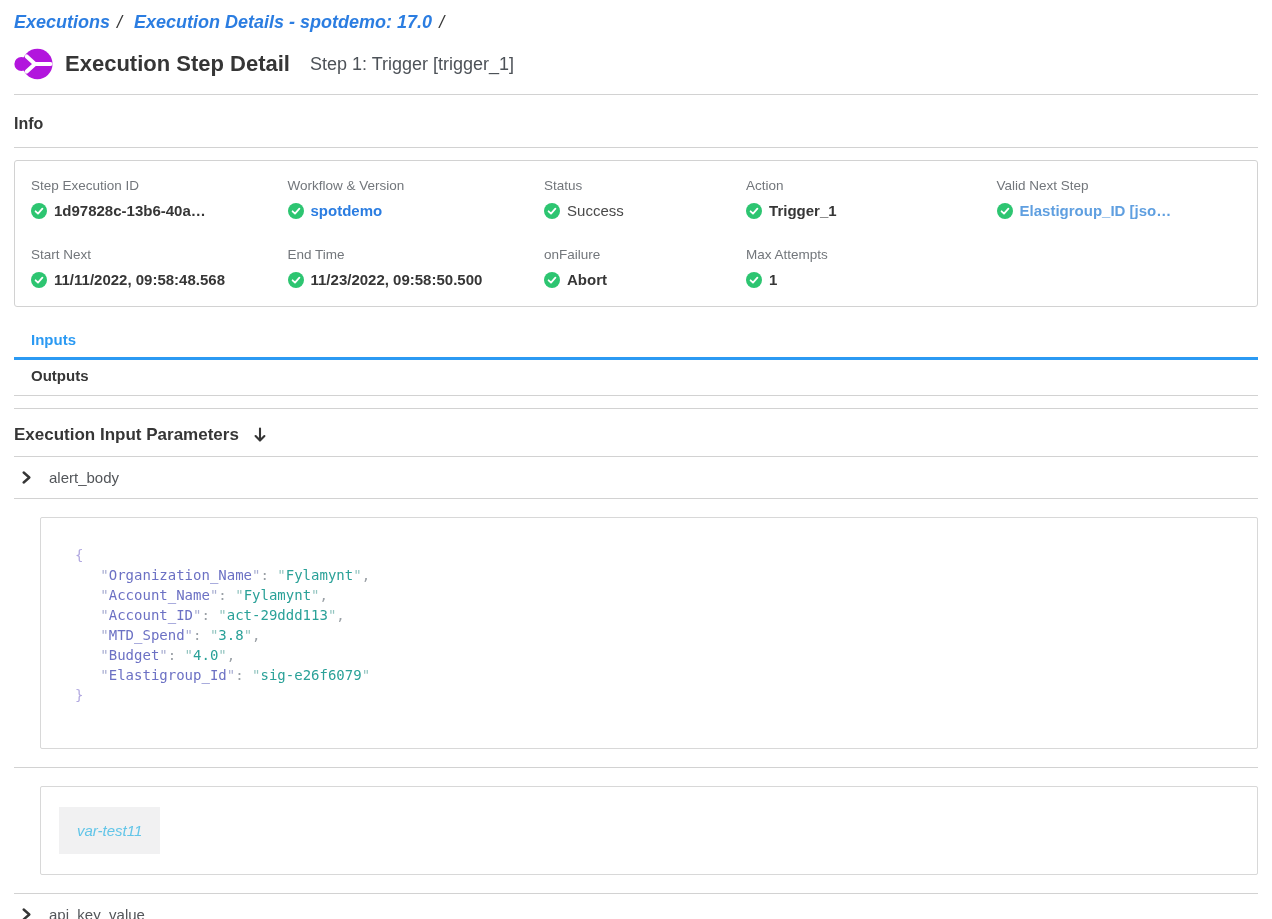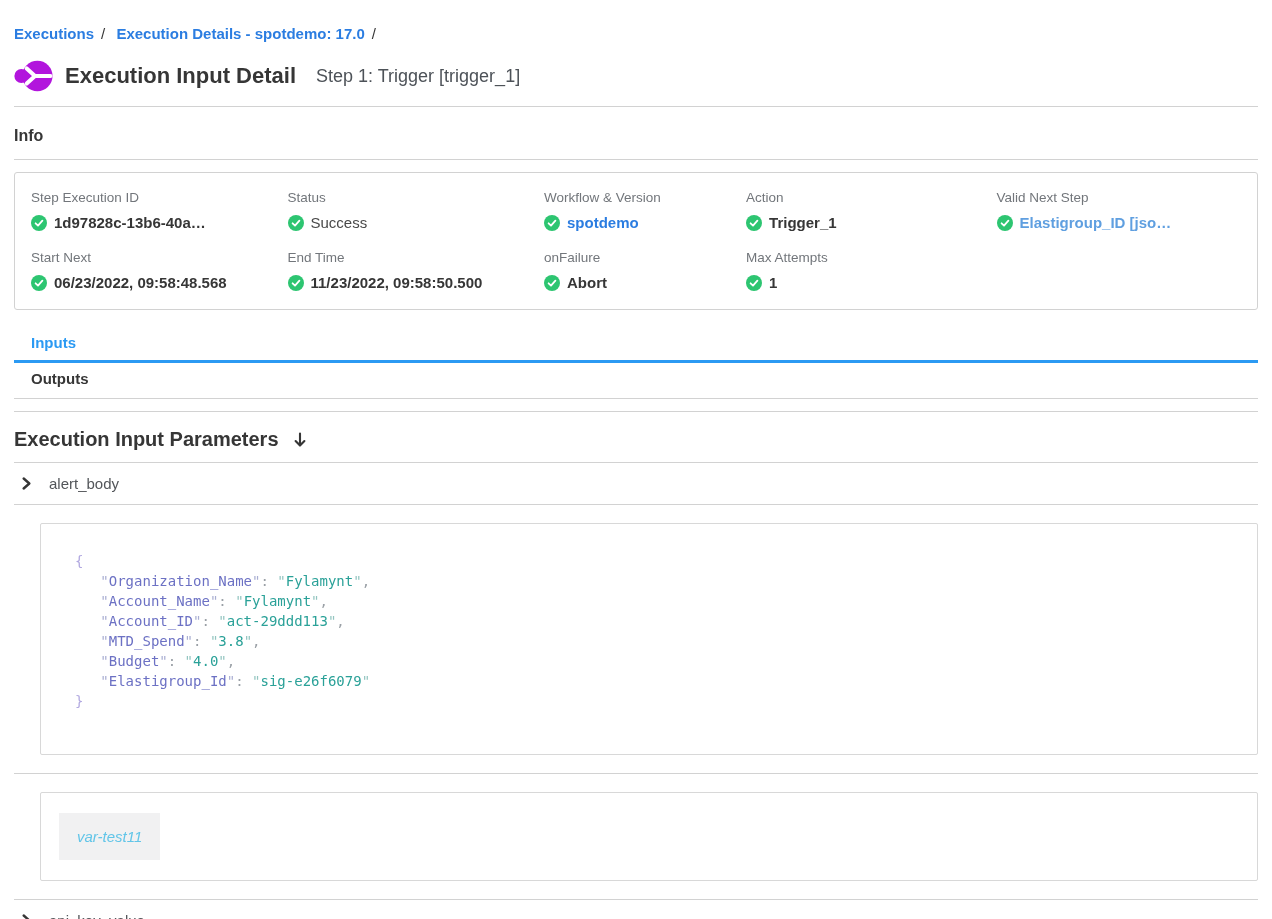--- a/index.html
+++ b/index.html
@@ -23,57 +23,57 @@
     --chip-text:#62c5e8;
     --chip-bg:#f1f1f2;
   }
   *{box-sizing:border-box;}
   html,body{margin:0;padding:0;width:1272px;height:919px;overflow:hidden;background:#fff;}
   body{font-family:"Liberation Sans",sans-serif;color:var(--text-dark);}
   .page{padding:0 14px;}
   .divider{border-bottom:1px solid var(--divider);}
 
   
-  .breadcrumb{padding-top:24px;font-size:15px;font-weight:600;line-height:20px;}
+  .breadcrumb{padding-top:12px;font-size:18px;font-weight:600;line-height:20px;font-style:italic;}
   .crumb{color:var(--link-blue);text-decoration:none;cursor:pointer;}
   .sep{color:var(--text-dark);font-weight:400;margin:0 7px;}
 
   
   .header{display:flex;align-items:center;gap:12px;margin-top:14px;height:36px;}
   .logo{display:inline-flex;}
   .logo svg{width:39px;height:32px;}
   .logo circle{fill:var(--accent-purple);}
   .title{margin:0;font-size:22px;font-weight:700;color:var(--text-dark);}
   .subtitle{font-size:18px;font-weight:400;color:var(--text-subtitle);margin-left:8px;}
   .div-header{margin-top:12px;}
 
   
   .info-heading{margin:18px 0 0;font-size:16px;font-weight:600;line-height:22px;}
   .div-info{margin-top:12px;}
   .info-card{margin-top:12px;border:1px solid var(--divider);border-radius:3px;padding:16px;
-             display:grid;grid-template-columns:21.2% 21.2% 16.7% 20.7% auto;row-gap:16px;}
+             display:grid;grid-template-columns:21.2% 21.2% 16.7% 20.7% auto;row-gap:25px;}
   .info-label{font-size:13.5px;color:var(--text-label);line-height:18px;margin-bottom:6px;}
   .info-value{font-size:15px;font-weight:600;line-height:20px;color:var(--text-dark);display:flex;align-items:center;gap:7px;}
   .info-value .status-icon{display:inline-flex;}
   .info-value .status-icon svg{width:16px;height:16px;}
   .status-icon circle{fill:var(--success-green);}
   .v-link .value-text{color:var(--link-blue);cursor:pointer;}
   .v-link-light .value-text{color:var(--link-light);cursor:pointer;}
   .v-status-success .value-text{font-weight:400;color:#494949;}
 
   
   .tabs{margin-top:16px;display:flex;border-bottom:1px solid var(--divider);flex-direction:column;}
   .tab{padding:8px 17px 9px;font-size:15px;font-weight:600;color:var(--text-dark);cursor:pointer;
        border-bottom:3px solid transparent;margin-bottom:-1px;}
   .tab.active{color:var(--tab-blue);border-bottom-color:var(--tab-blue);}
   .div-tabs{margin-top:12px;}
 
   
   .params-header{margin-top:16px;padding-bottom:11px;border-bottom:1px solid var(--divider);
-                 display:flex;align-items:center;gap:14px;font-size:20px;font-weight:700;}
+                 display:flex;align-items:center;gap:14px;font-size:17px;font-weight:700;}
   .arrow-down{display:inline-flex;cursor:pointer;}
   .arrow-down svg{width:14px;height:16px;}
 
   
   .param-row{display:flex;align-items:center;gap:16px;padding:12px 6px;border-bottom:1px solid var(--divider);
              font-size:15px;color:var(--text-param);cursor:pointer;}
   .chev{display:inline-flex;}
   .chev svg{width:13px;height:13px;}
 
   .param-content{margin:18px 0 18px 26px;border:1px solid var(--box-border);border-radius:2px;}
@@ -100,70 +100,70 @@
 </nav>
 
   <header class="header">
     <span class="logo">
       <svg viewBox="0 0 40 33">
         <circle cx="7.5" cy="16.5" r="7.2"></circle>
         <circle cx="24" cy="16.5" r="15.6"></circle>
         <path d="M37.5 16.5 H21.5 M21.5 16.5 L13 8.8 M21.5 16.5 L13 24.2" stroke="#fff" stroke-width="4.2" fill="none" stroke-linecap="round"></path>
       </svg>
     </span>
-    <h1 class="title">Execution Input Detail</h1>
+    <h1 class="title">Execution Step Detail</h1>
     <span class="subtitle">Step 1: Trigger [trigger_1]</span>
   </header>
 
   <div class="divider div-header"></div>
 
   <h2 class="info-heading">Info</h2>
   <div class="divider div-info"></div>
 
   <section class="info-card" id="info-grid">
   <div class="info-cell">
     <div class="info-label">Step Execution ID</div>
     <div class="info-value v-strong">
       <span class="status-icon" hidden="">
         <svg viewBox="0 0 16 16">
               <circle cx="8" cy="8" r="8"></circle>
               <path d="M4.6 8.3 L7 10.6 L11.4 5.7" stroke="#fff" stroke-width="1.8" fill="none" stroke-linecap="round" stroke-linejoin="round"></path>
             </svg>
       </span>
       <span class="value-text">1d97828c-13b6-40a…</span>
+    </div>
+  </div>
+
+  <div class="info-cell">
+    <div class="info-label">Workflow &amp; Version</div>
+    <div class="info-value v-link">
+      <span class="status-icon" hidden="">
+        <svg viewBox="0 0 16 16">
+              <circle cx="8" cy="8" r="8"></circle>
+              <path d="M4.6 8.3 L7 10.6 L11.4 5.7" stroke="#fff" stroke-width="1.8" fill="none" stroke-linecap="round" stroke-linejoin="round"></path>
+            </svg>
+      </span>
+      <span class="value-text">spotdemo</span>
     </div>
   </div>
 
   <div class="info-cell">
     <div class="info-label">Status</div>
     <div class="info-value v-status-success">
       <span class="status-icon">
         <svg viewBox="0 0 16 16">
               <circle cx="8" cy="8" r="8"></circle>
               <path d="M4.6 8.3 L7 10.6 L11.4 5.7" stroke="#fff" stroke-width="1.8" fill="none" stroke-linecap="round" stroke-linejoin="round"></path>
             </svg>
       </span>
       <span class="value-text">Success</span>
     </div>
   </div>
 
   <div class="info-cell">
-    <div class="info-label">Workflow &amp; Version</div>
-    <div class="info-value v-link">
-      <span class="status-icon" hidden="">
-        <svg viewBox="0 0 16 16">
-              <circle cx="8" cy="8" r="8"></circle>
-              <path d="M4.6 8.3 L7 10.6 L11.4 5.7" stroke="#fff" stroke-width="1.8" fill="none" stroke-linecap="round" stroke-linejoin="round"></path>
-            </svg>
-      </span>
-      <span class="value-text">spotdemo</span>
-    </div>
-  </div>
-
-  <div class="info-cell">
     <div class="info-label">Action</div>
     <div class="info-value v-strong">
       <span class="status-icon" hidden="">
         <svg viewBox="0 0 16 16">
               <circle cx="8" cy="8" r="8"></circle>
               <path d="M4.6 8.3 L7 10.6 L11.4 5.7" stroke="#fff" stroke-width="1.8" fill="none" stroke-linecap="round" stroke-linejoin="round"></path>
             </svg>
       </span>
       <span class="value-text">Trigger_1</span>
     </div>
@@ -184,21 +184,21 @@
 
   <div class="info-cell">
     <div class="info-label">Start Next</div>
     <div class="info-value v-strong">
       <span class="status-icon" hidden="">
         <svg viewBox="0 0 16 16">
               <circle cx="8" cy="8" r="8"></circle>
               <path d="M4.6 8.3 L7 10.6 L11.4 5.7" stroke="#fff" stroke-width="1.8" fill="none" stroke-linecap="round" stroke-linejoin="round"></path>
             </svg>
       </span>
-      <span class="value-text">06/23/2022, 09:58:48.568</span>
+      <span class="value-text">11/11/2022, 09:58:48.568</span>
     </div>
   </div>
 
   <div class="info-cell">
     <div class="info-label">End Time</div>
     <div class="info-value v-strong">
       <span class="status-icon" hidden="">
         <svg viewBox="0 0 16 16">
               <circle cx="8" cy="8" r="8"></circle>
               <path d="M4.6 8.3 L7 10.6 L11.4 5.7" stroke="#fff" stroke-width="1.8" fill="none" stroke-linecap="round" stroke-linejoin="round"></path>

